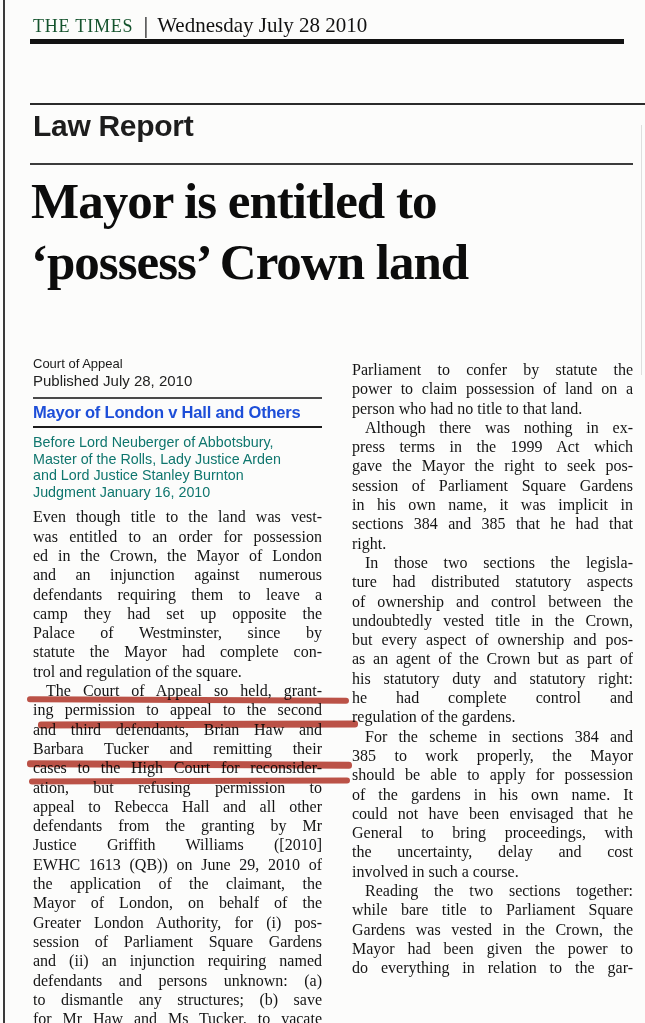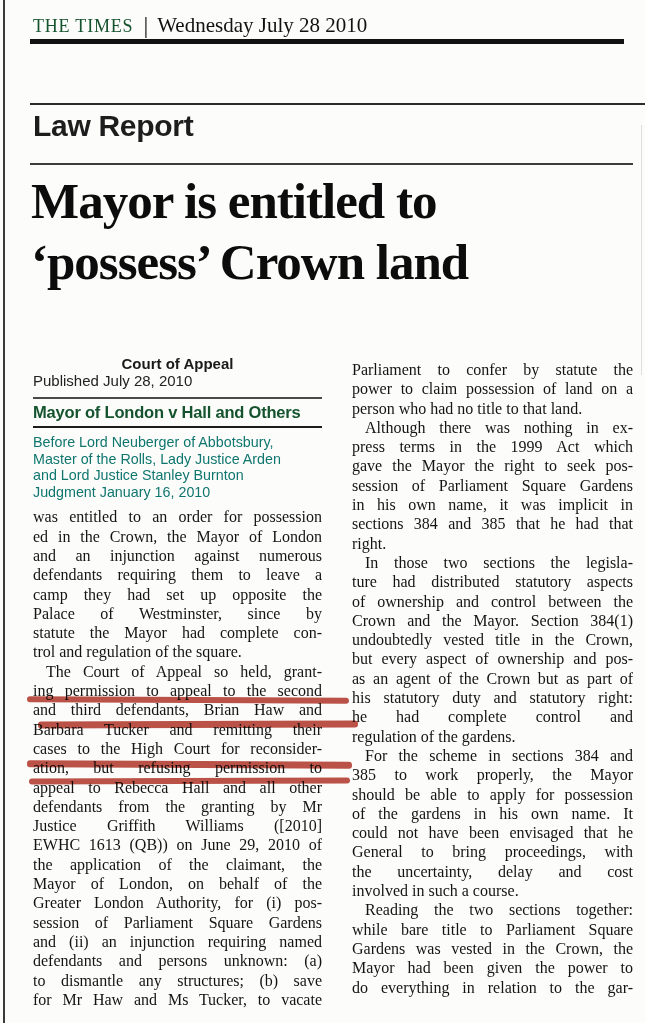--- a/index.html
+++ b/index.html
@@ -31,26 +31,26 @@
   .headline{
     position:absolute;left:31px;top:171px;width:600px;
     font-weight:700;font-size:51px;line-height:61px;letter-spacing:-1px;color:#0c0c0c;
   }
 
   
   .col{position:absolute;}
   .col-left{left:33px;top:355px;width:289px;}
   .col-right{left:352px;top:360px;width:281px;}
 
-  .kicker-court{font-family:"Liberation Sans",sans-serif;font-weight:700;font-size:15px;line-height:17px;color:#1a1a1a;text-align:center;}
+  .kicker-court{font-family:"Liberation Sans",sans-serif;font-weight:400;font-size:13px;line-height:17px;color:#1a1a1a;}
   .kicker-published{font-family:"Liberation Sans",sans-serif;font-size:15px;line-height:17px;color:#222;}
   .kicker-rule{height:2px;background:#4a4a4a;margin:8px 0 3px 0;}
   .case-name{
     font-family:"Liberation Sans",sans-serif;font-weight:700;font-size:16.5px;line-height:20px;
-    letter-spacing:-.2px;color:#14532d;border-bottom:2.5px solid #1c1c1c;padding-bottom:4px;
+    letter-spacing:-.2px;color:#1d4ed8;border-bottom:2.5px solid #1c1c1c;padding-bottom:4px;
   }
   .bench{margin-top:6px;}
   .bench-line{font-family:"Liberation Sans",sans-serif;font-size:14.3px;line-height:16.6px;color:#0f766e;}
 
   .body-lines{margin-top:7px;}
   .bline{
     font-size:16px;line-height:19.3px;max-height:19.4px;overflow:hidden;color:#141414;
     text-align:justify;text-align-last:justify;
   }
   .bline.last{text-align-last:left;}
@@ -97,20 +97,21 @@
     <div class="case-name">Mayor of London v Hall and Others</div>
     <div class="bench">
 
     <div class="bench-line">Before Lord Neuberger of Abbotsbury,</div>
         <div class="bench-line">Master of the Rolls, Lady Justice Arden</div>
         <div class="bench-line">and Lord Justice Stanley Burnton</div>
         <div class="bench-line">Judgment January 16, 2010</div>
       </div>
     <div class="body-lines">
 
+    <div class="bline">Even though title to the land was vest-</div>
         <div class="bline">was entitled to an order for possession</div>
         <div class="bline">ed in the Crown, the Mayor of London</div>
         <div class="bline">and an injunction against numerous</div>
         <div class="bline">defendants requiring them to leave a</div>
         <div class="bline">camp they had set up opposite the</div>
         <div class="bline">Palace of Westminster, since by</div>
         <div class="bline">statute the Mayor had complete con-</div>
         <div class="bline last">trol and regulation of the square.</div>
         <div class="bline indent">The Court of Appeal so held, grant-</div>
         <div class="bline">ing permission to appeal to the second</div>
@@ -142,21 +143,20 @@
         <div class="bline indent">Although there was nothing in ex-</div>
         <div class="bline">press terms in the 1999 Act which</div>
         <div class="bline">gave the Mayor the right to seek pos-</div>
         <div class="bline">session of Parliament Square Gardens</div>
         <div class="bline">in his own name, it was implicit in</div>
         <div class="bline">sections 384 and 385 that he had that</div>
         <div class="bline last">right.</div>
         <div class="bline indent">In those two sections the legisla-</div>
         <div class="bline">ture had distributed statutory aspects</div>
         <div class="bline">of ownership and control between the</div>
-        <div class="bline">Crown and the Mayor. Section 384(1)</div>
         <div class="bline">undoubtedly vested title in the Crown,</div>
         <div class="bline">but every aspect of ownership and pos-</div>
         <div class="bline">as an agent of the Crown but as part of</div>
         <div class="bline">his statutory duty and statutory right:</div>
         <div class="bline">he had complete control and</div>
         <div class="bline last">regulation of the gardens.</div>
         <div class="bline indent">For the scheme in sections 384 and</div>
         <div class="bline">385 to work properly, the Mayor</div>
         <div class="bline">should be able to apply for possession</div>
         <div class="bline">of the gardens in his own name. It</div>

